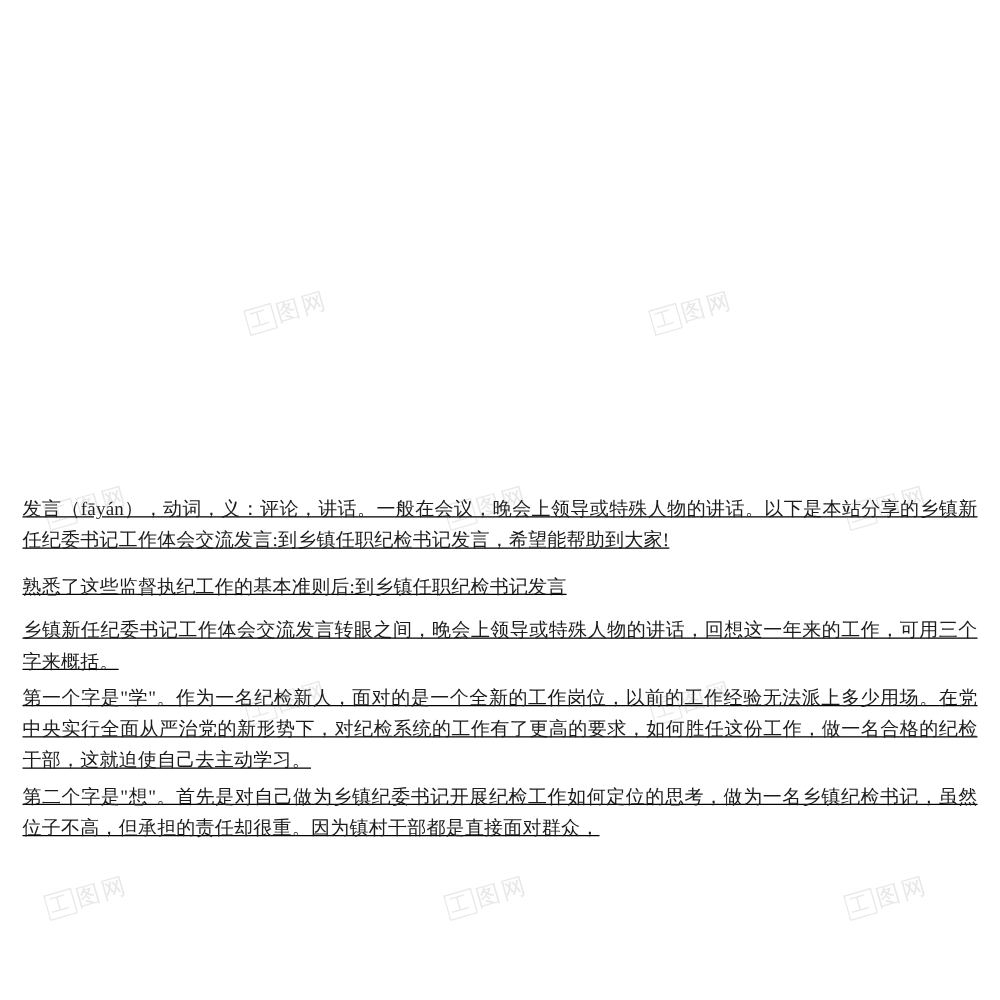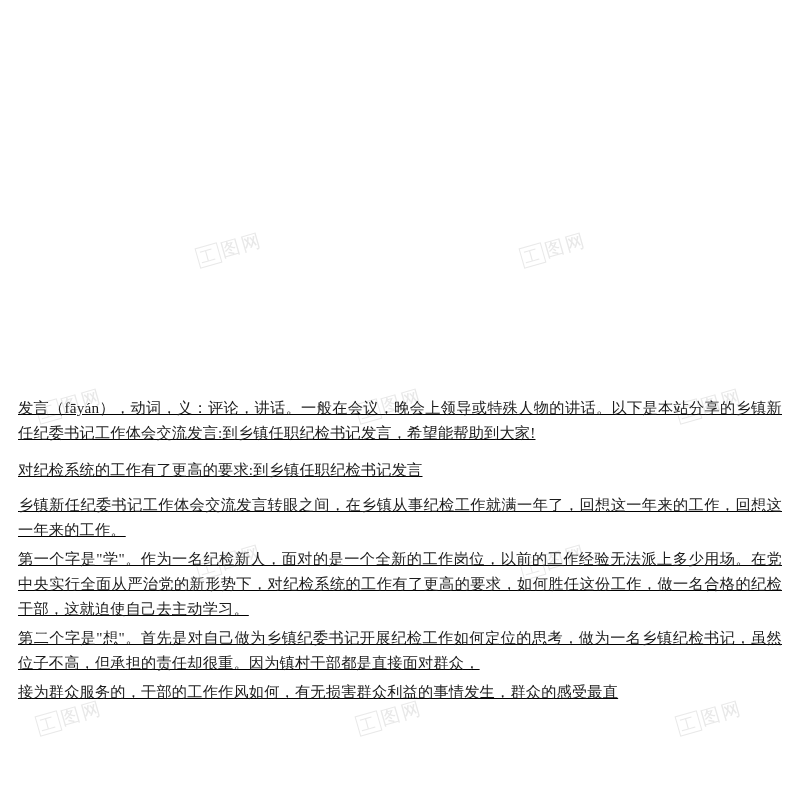--- a/index.html
+++ b/index.html
@@ -197,25 +197,24 @@
     </g>
 
     <rect x="0" y="170" width="800" height="20" fill="#ffffff"></rect>
   </svg>
 </div>
 
 <div class="page-body">
 
   <div class="doc">
     <p class="intro">发言（fāyán），动词，义：评论，讲话。一般在会议，晚会上领导或特殊人物的讲话。以下是本站分享的乡镇新任纪委书记工作体会交流发言:到乡镇任职纪检书记发言，希望能帮助到大家!</p>
-    <p class="subtitle">对纪检系统的工作有了更高的要求:到乡镇任职纪检书记发言</p>
-    <p>乡镇新任纪委书记工作体会交流发言转眼之间，在乡镇从事纪检工作就满一年了，回想这一年来的工作，回想这一年来的工作。</p>
+    <p class="subtitle">熟悉了这些监督执纪工作的基本准则后:到乡镇任职纪检书记发言</p>
+    <p>乡镇新任纪委书记工作体会交流发言转眼之间，晚会上领导或特殊人物的讲话，回想这一年来的工作，可用三个字来概括。</p>
     <p>第一个字是"学"。作为一名纪检新人，面对的是一个全新的工作岗位，以前的工作经验无法派上多少用场。在党中央实行全面从严治党的新形势下，对纪检系统的工作有了更高的要求，如何胜任这份工作，做一名合格的纪检干部，这就迫使自己去主动学习。</p>
     <p>第二个字是"想"。首先是对自己做为乡镇纪委书记开展纪检工作如何定位的思考，做为一名乡镇纪检书记，虽然位子不高，但承担的责任却很重。因为镇村干部都是直接面对群众，</p>
-    <p>接为群众服务的，干部的工作作风如何，有无损害群众利益的事情发生，群众的感受最直</p>
   </div>
 
 </div>
 
 <div id="watermark-layer">
     <div class="watermark" style="left: 196px; top: 236px;"><span class="wm-box">工</span><span>图网</span></div>
     <div class="watermark" style="left: 520px; top: 236px;"><span class="wm-box">工</span><span>图网</span></div>
     <div class="watermark" style="left: 196px; top: 548px;"><span class="wm-box">工</span><span>图网</span></div>
     <div class="watermark" style="left: 520px; top: 548px;"><span class="wm-box">工</span><span>图网</span></div>
     <div class="watermark" style="left: 356px; top: 392px;"><span class="wm-box">工</span><span>图网</span></div>

